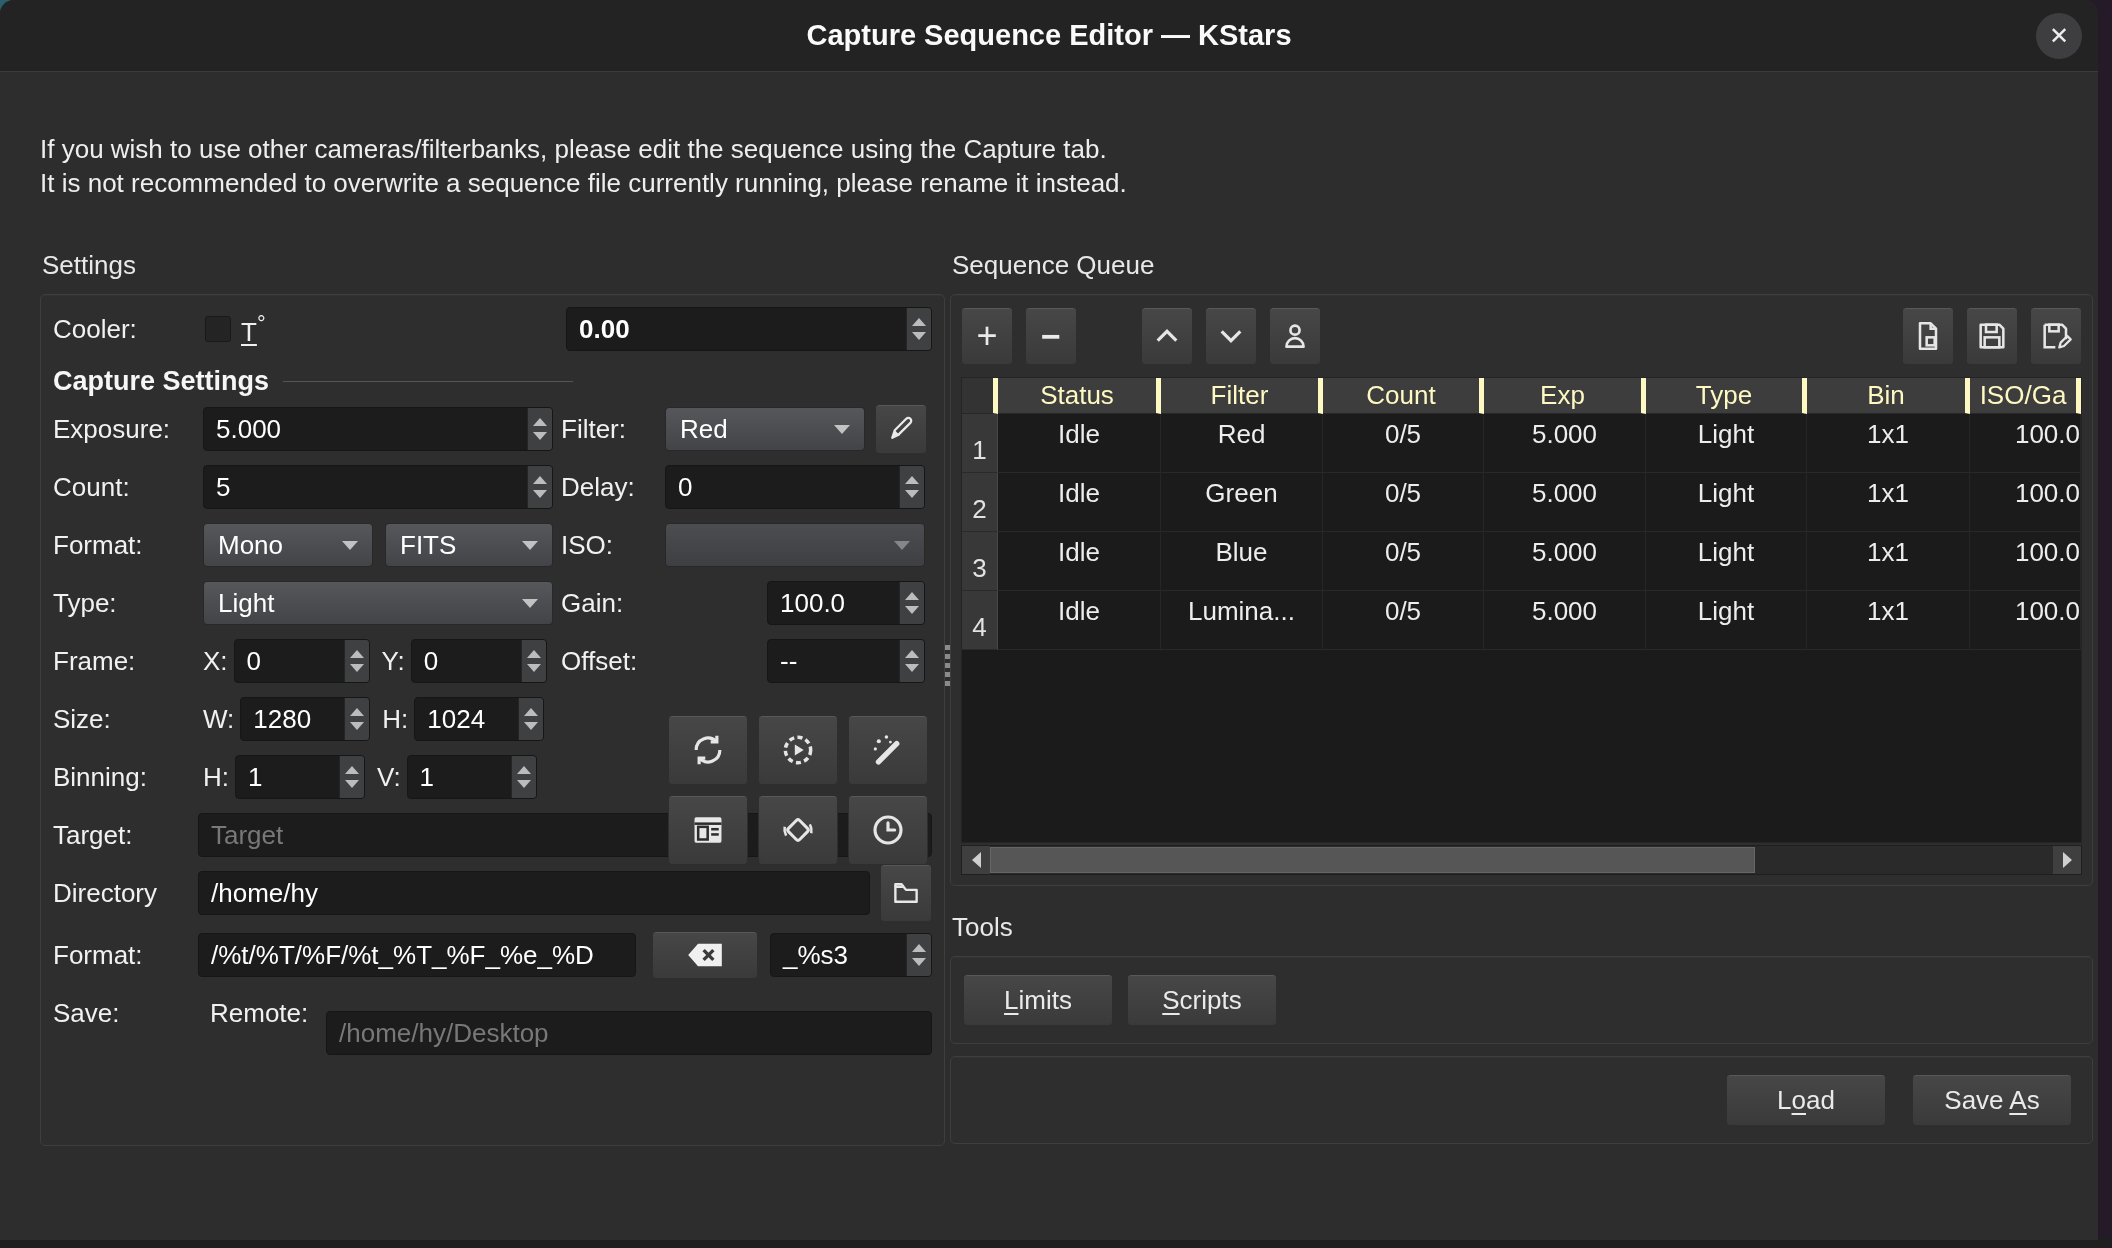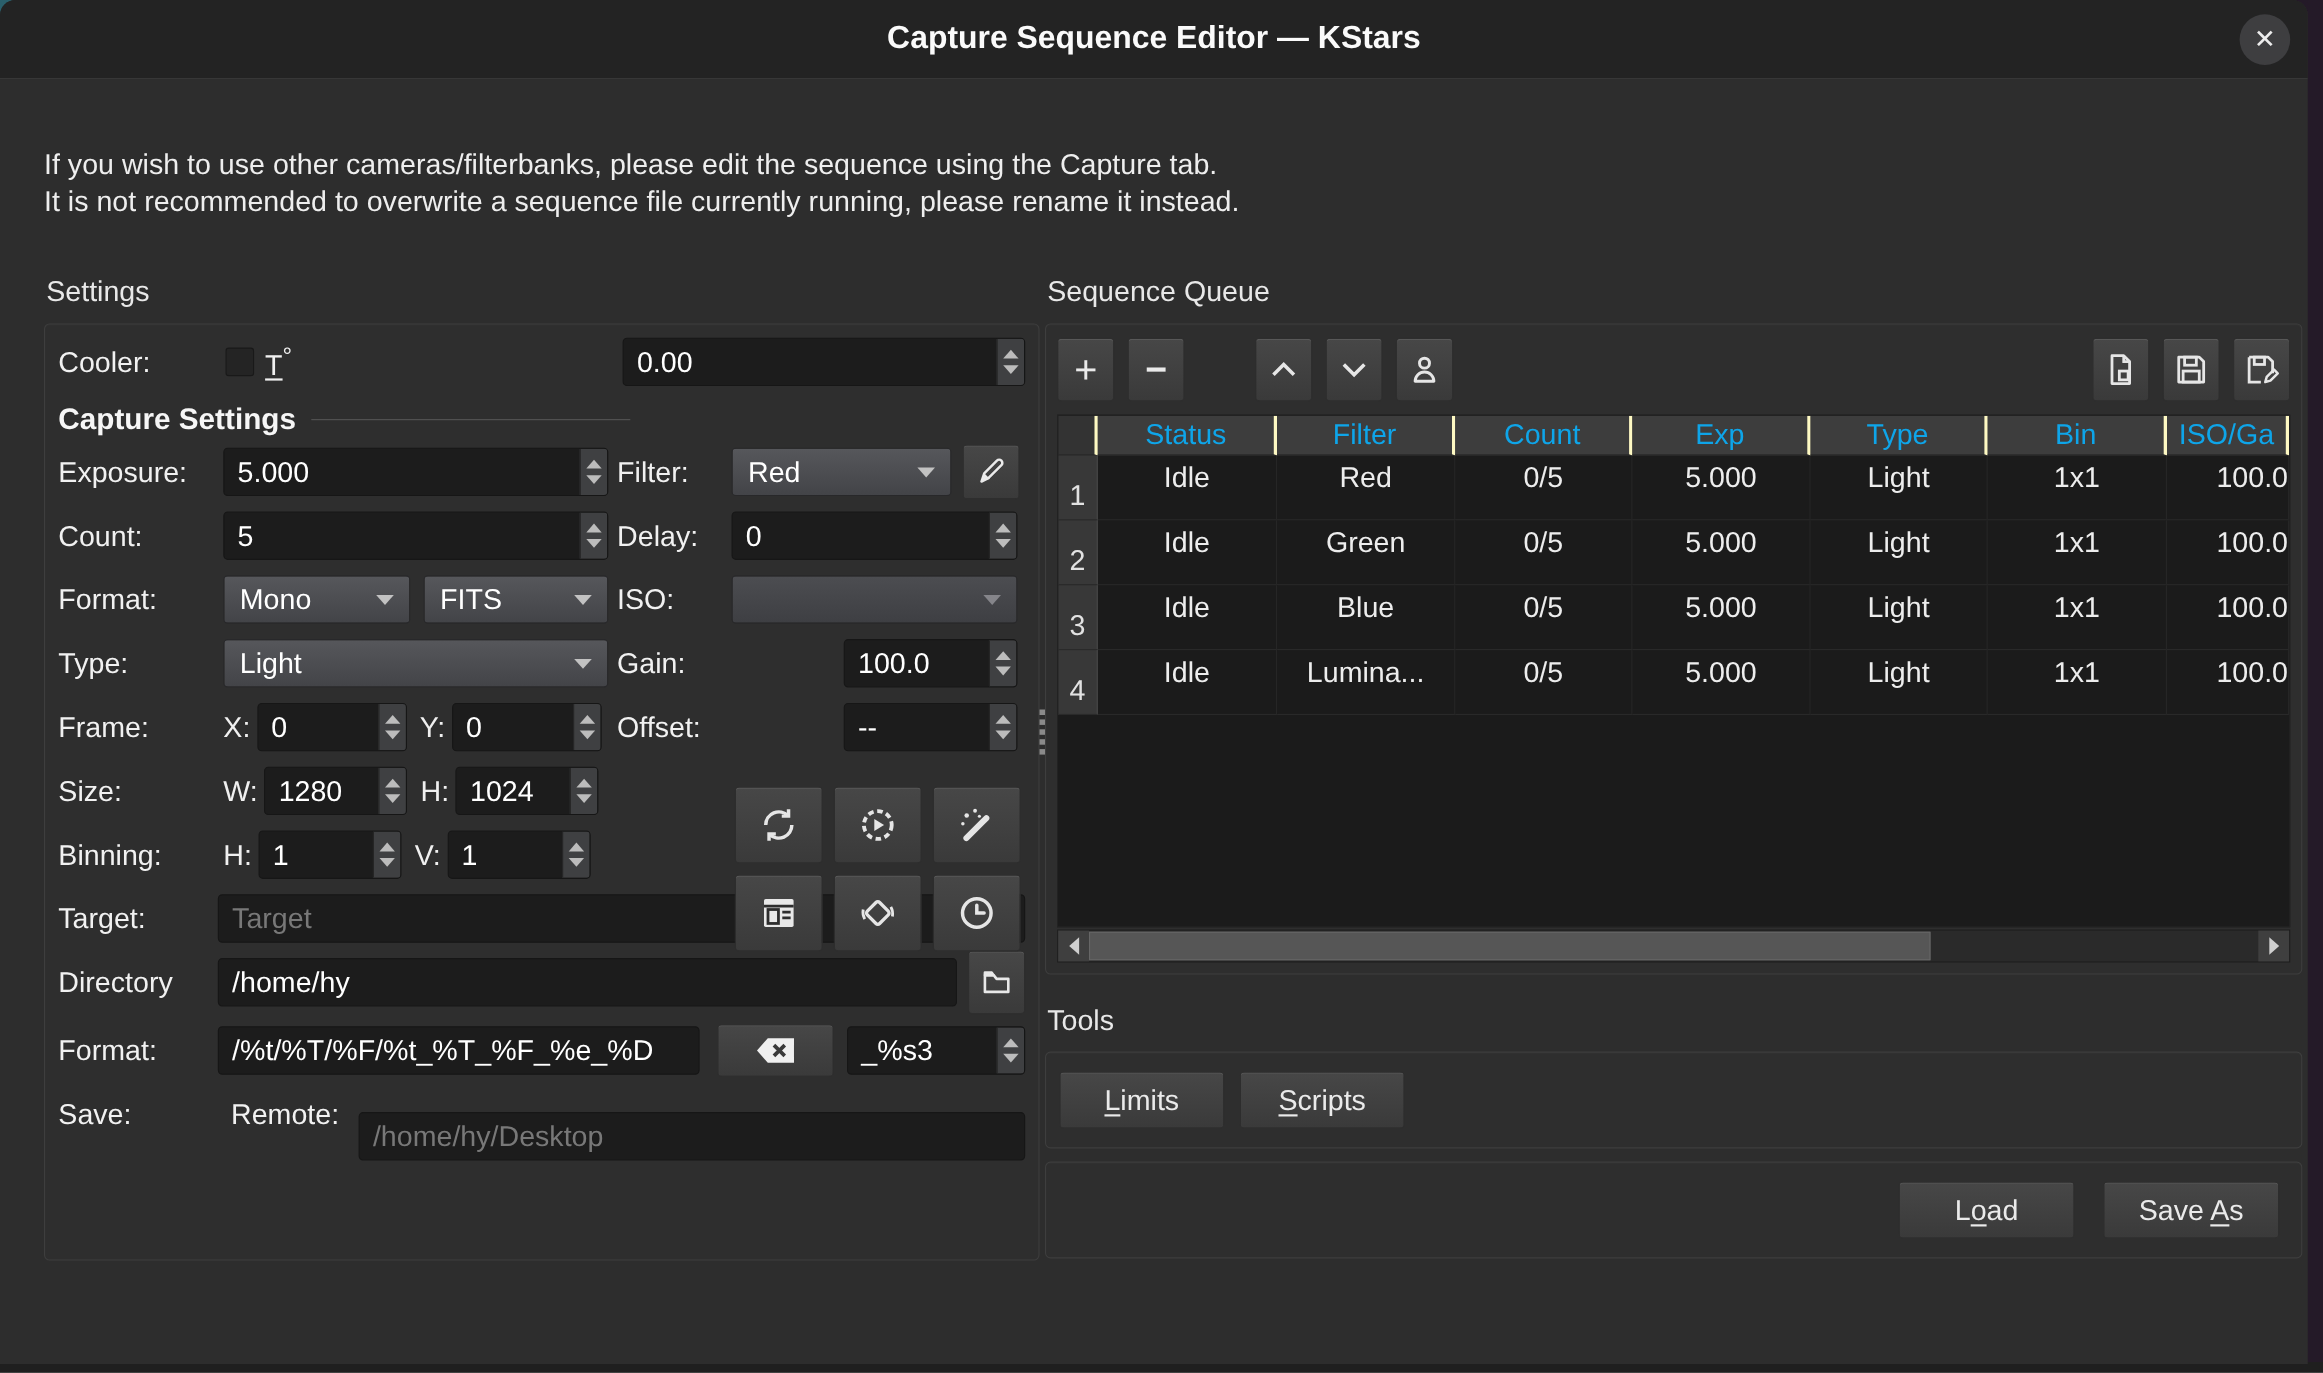--- a/index.html
+++ b/index.html
@@ -88,22 +88,22 @@
 
   
   .queue-box { height:592px; display:flex; flex-direction:column; padding:12px 10px 10px 10px; }
   .queue-toolbar { display:flex; gap:12px; margin-bottom:12px; }
   .tbtn { width:52px; height:58px; font-size:34px; font-weight:bold; }
   .tb-gap { width:40px; }
   .tb-flex { flex:1; }
   .qtable { flex:1; background:#1b1b1b; border:1px solid #242424; display:flex; flex-direction:column; overflow:hidden; }
   .qhead, .qrow { display:grid; grid-template-columns:36px 163px 162px 161px 162px 161px 163px 1fr; }
   .qhead { height:36px; }
-  .qhead .hc { background:#3d3d3d; border-right:3px solid #fef9c3; border-bottom:1px solid #272727;
-    display:flex; align-items:center; justify-content:center; color:#0ea5e9; overflow:hidden; white-space:nowrap; }
+  .qhead .hc { background:#3d3d3d; border-right:5px solid #fef9c3; border-bottom:1px solid #272727;
+    display:flex; align-items:center; justify-content:center; color:#fef9c3; overflow:hidden; white-space:nowrap; }
   .qhead .corner { background:#333; }
   .qrow { height:59px; }
   .qrow .rnum { background:#383838; border-right:1px solid #474747; border-bottom:1px solid #2a2a2a;
     display:flex; align-items:flex-end; justify-content:center; padding-bottom:6px; color:#e2e2e2; }
   .qrow .c { border-right:1px solid #262626; border-bottom:1px solid #292929;
     display:flex; align-items:flex-start; justify-content:center; padding-top:5px; color:#ededed; overflow:hidden; white-space:nowrap; }
   .qfill { flex:1; background:#1b1b1b; }
   .hscroll { height:30px; margin-top:2px; display:flex; align-items:stretch; background:#2a2a2a; border:1px solid #1f1f1f; }
   .harrow { width:28px; background:#3f3f3f; display:flex; align-items:center; justify-content:center; cursor:pointer; }
   .tri-l { width:0;height:0;border-top:8px solid transparent;border-bottom:8px solid transparent;border-right:9px solid #cfcfcf; }
@@ -144,21 +144,21 @@
 
       <div class="col-left">
         <div class="section-label">Settings</div>
 
         <div class="groupbox settings-box">
 
           <div class="frow">
             <span class="flabel">Cooler:</span>
             <span class="checkbox"></span>
             <span><u>T</u><sup>°</sup></span>
-            <div class="spin" style="margin-left:auto; width:366px;">
+            <div class="spin" style="margin-left:auto; width:366px;font-weight:bold;">
               <span class="spin-val">0.00</span>
               <span class="spin-btns">
                   <i class="tri-up"></i>
                   <i class="tri-dn"></i>
                 </span>
             </div>
           </div>
 
           <div class="subhead">
             <b>Capture Settings</b>

